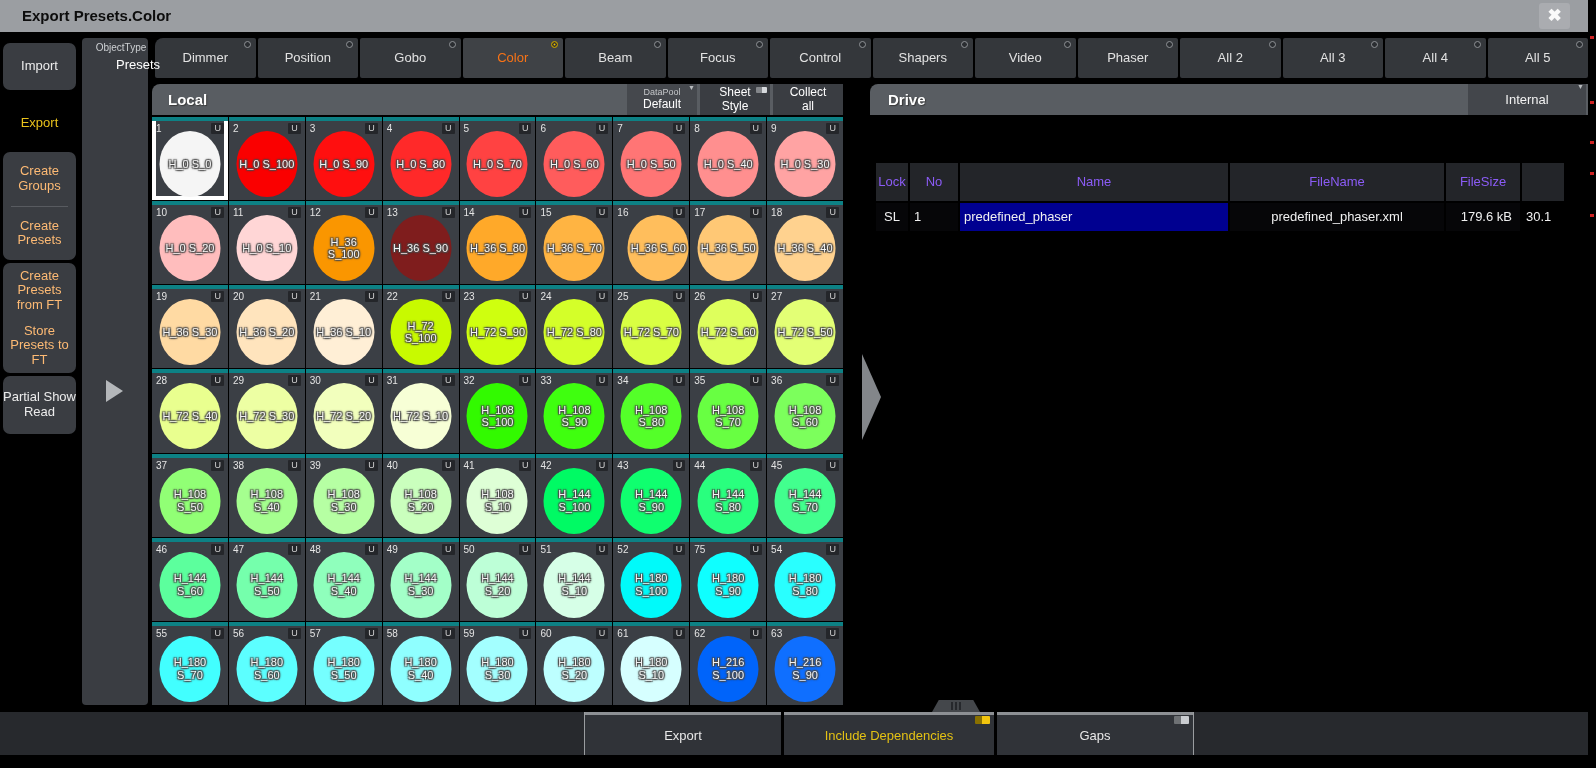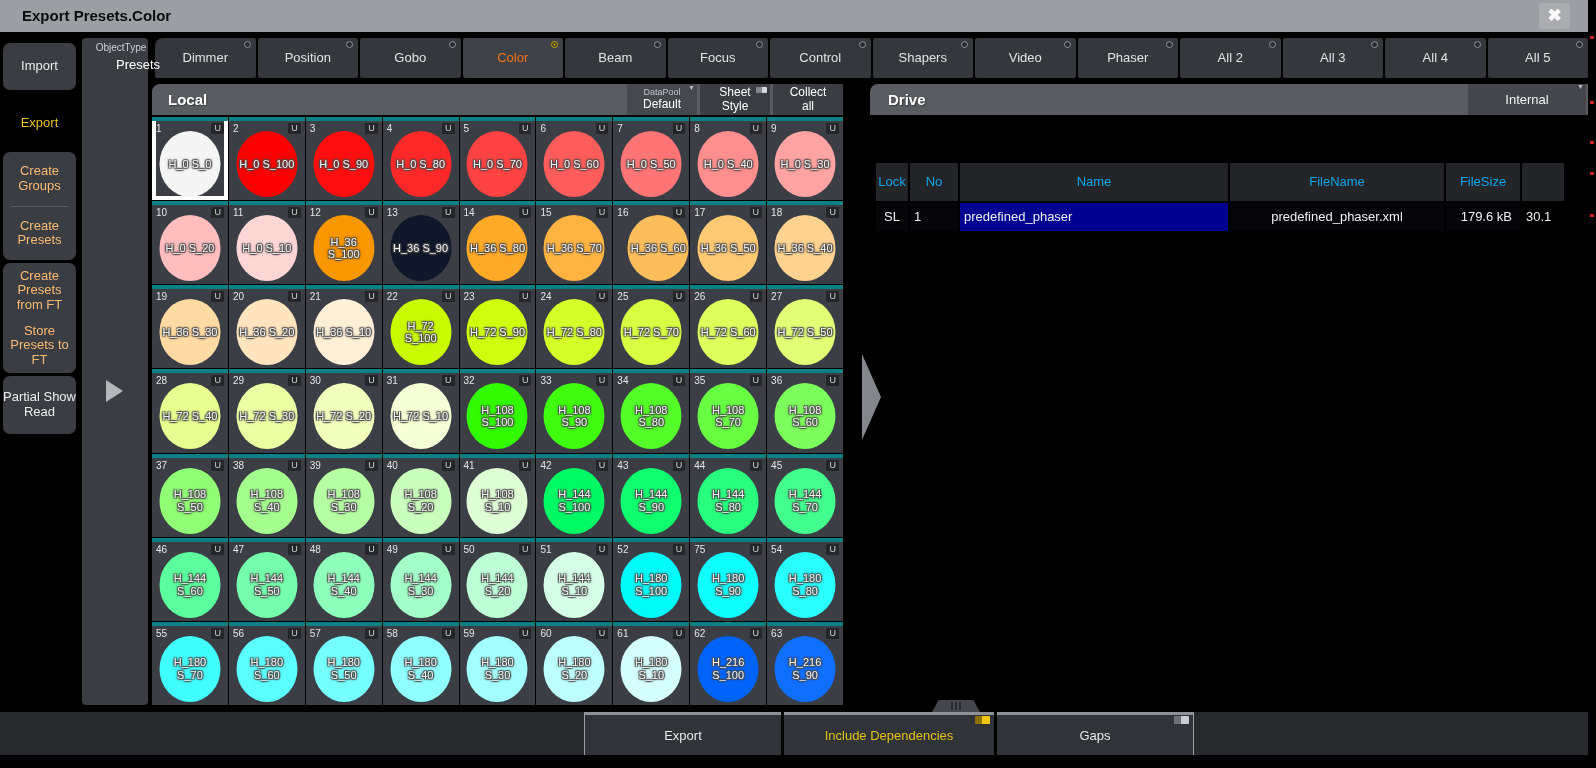--- a/index.html
+++ b/index.html
@@ -84,21 +84,21 @@
   .filter-row .flabel{position:absolute;left:10px;top:0;line-height:42px;font-size:13px;color:#e8e8e8;}
   .filter-input{position:absolute;left:62px;top:3px;width:626px;height:36px;background:#45484d;border-radius:8px;}
   .filter-input .kbd{position:absolute;left:12px;top:13px;width:20px;height:11px;background:#d2d4d7;border-radius:2px;
                      box-shadow:inset 0 -3px 0 #9a9da0, inset 0 2px 0 #aeb1b4;}
   .filter-input .clear{position:absolute;right:14px;top:0;line-height:36px;font-size:13px;color:#f0f0f0;}
   .filter-tab{position:absolute;right:40px;top:-3px;width:52px;height:6px;background:#6b6e72;border-radius:3px 3px 0 0;}
 
   .ftable{position:absolute;left:876px;top:163px;width:690px;display:flex;flex-direction:column;gap:2px;}
   .frow{display:flex;gap:2px;}
   .fcell{overflow:hidden;white-space:nowrap;}
-  .frow.head .fcell{background:#232529;height:38px;line-height:38px;font-size:13px;text-align:center;color:#0ea5e9;}
+  .frow.head .fcell{background:#232529;height:38px;line-height:38px;font-size:13px;text-align:center;color:#8b5cf6;}
   .frow.data .fcell{background:#060608;height:28px;line-height:28px;font-size:13px;color:#f0f0f0;}
   .c-lock{width:32px;flex:none;text-align:center;}
   .c-no{width:48px;flex:none;}
   .frow.data .c-no{padding-left:4px;}
   .c-name{width:268px;flex:none;}
   .frow.data .c-name{background:#000090 !important;padding-left:4px;}
   .c-file{width:214px;flex:none;text-align:center;}
   .c-size{width:74px;flex:none;}
   .frow.data .c-size{text-align:right;padding-right:8px;}
   .c-extra{width:42px;flex:none;}
@@ -287,21 +287,21 @@
         <span class="cno">12</span>
         <span class="um">U</span>
         <div class="circle" style="background: rgb(250, 150, 0);">
           <span class="clabel">H_36 S_100</span>
         </div>
       </div>
       <div class="cell">
         <div class="teal"></div>
         <span class="cno">13</span>
         <span class="um">U</span>
-        <div class="circle" style="background: #0f172a;">
+        <div class="circle" style="background: #7f1d1d;">
           <span class="clabel">H_36 S_90</span>
         </div>
       </div>
       <div class="cell">
         <div class="teal"></div>
         <span class="cno">14</span>
         <span class="um">U</span>
         <div class="circle" style="background: rgb(255, 169, 41);">
           <span class="clabel">H_36 S_80</span>
         </div>

